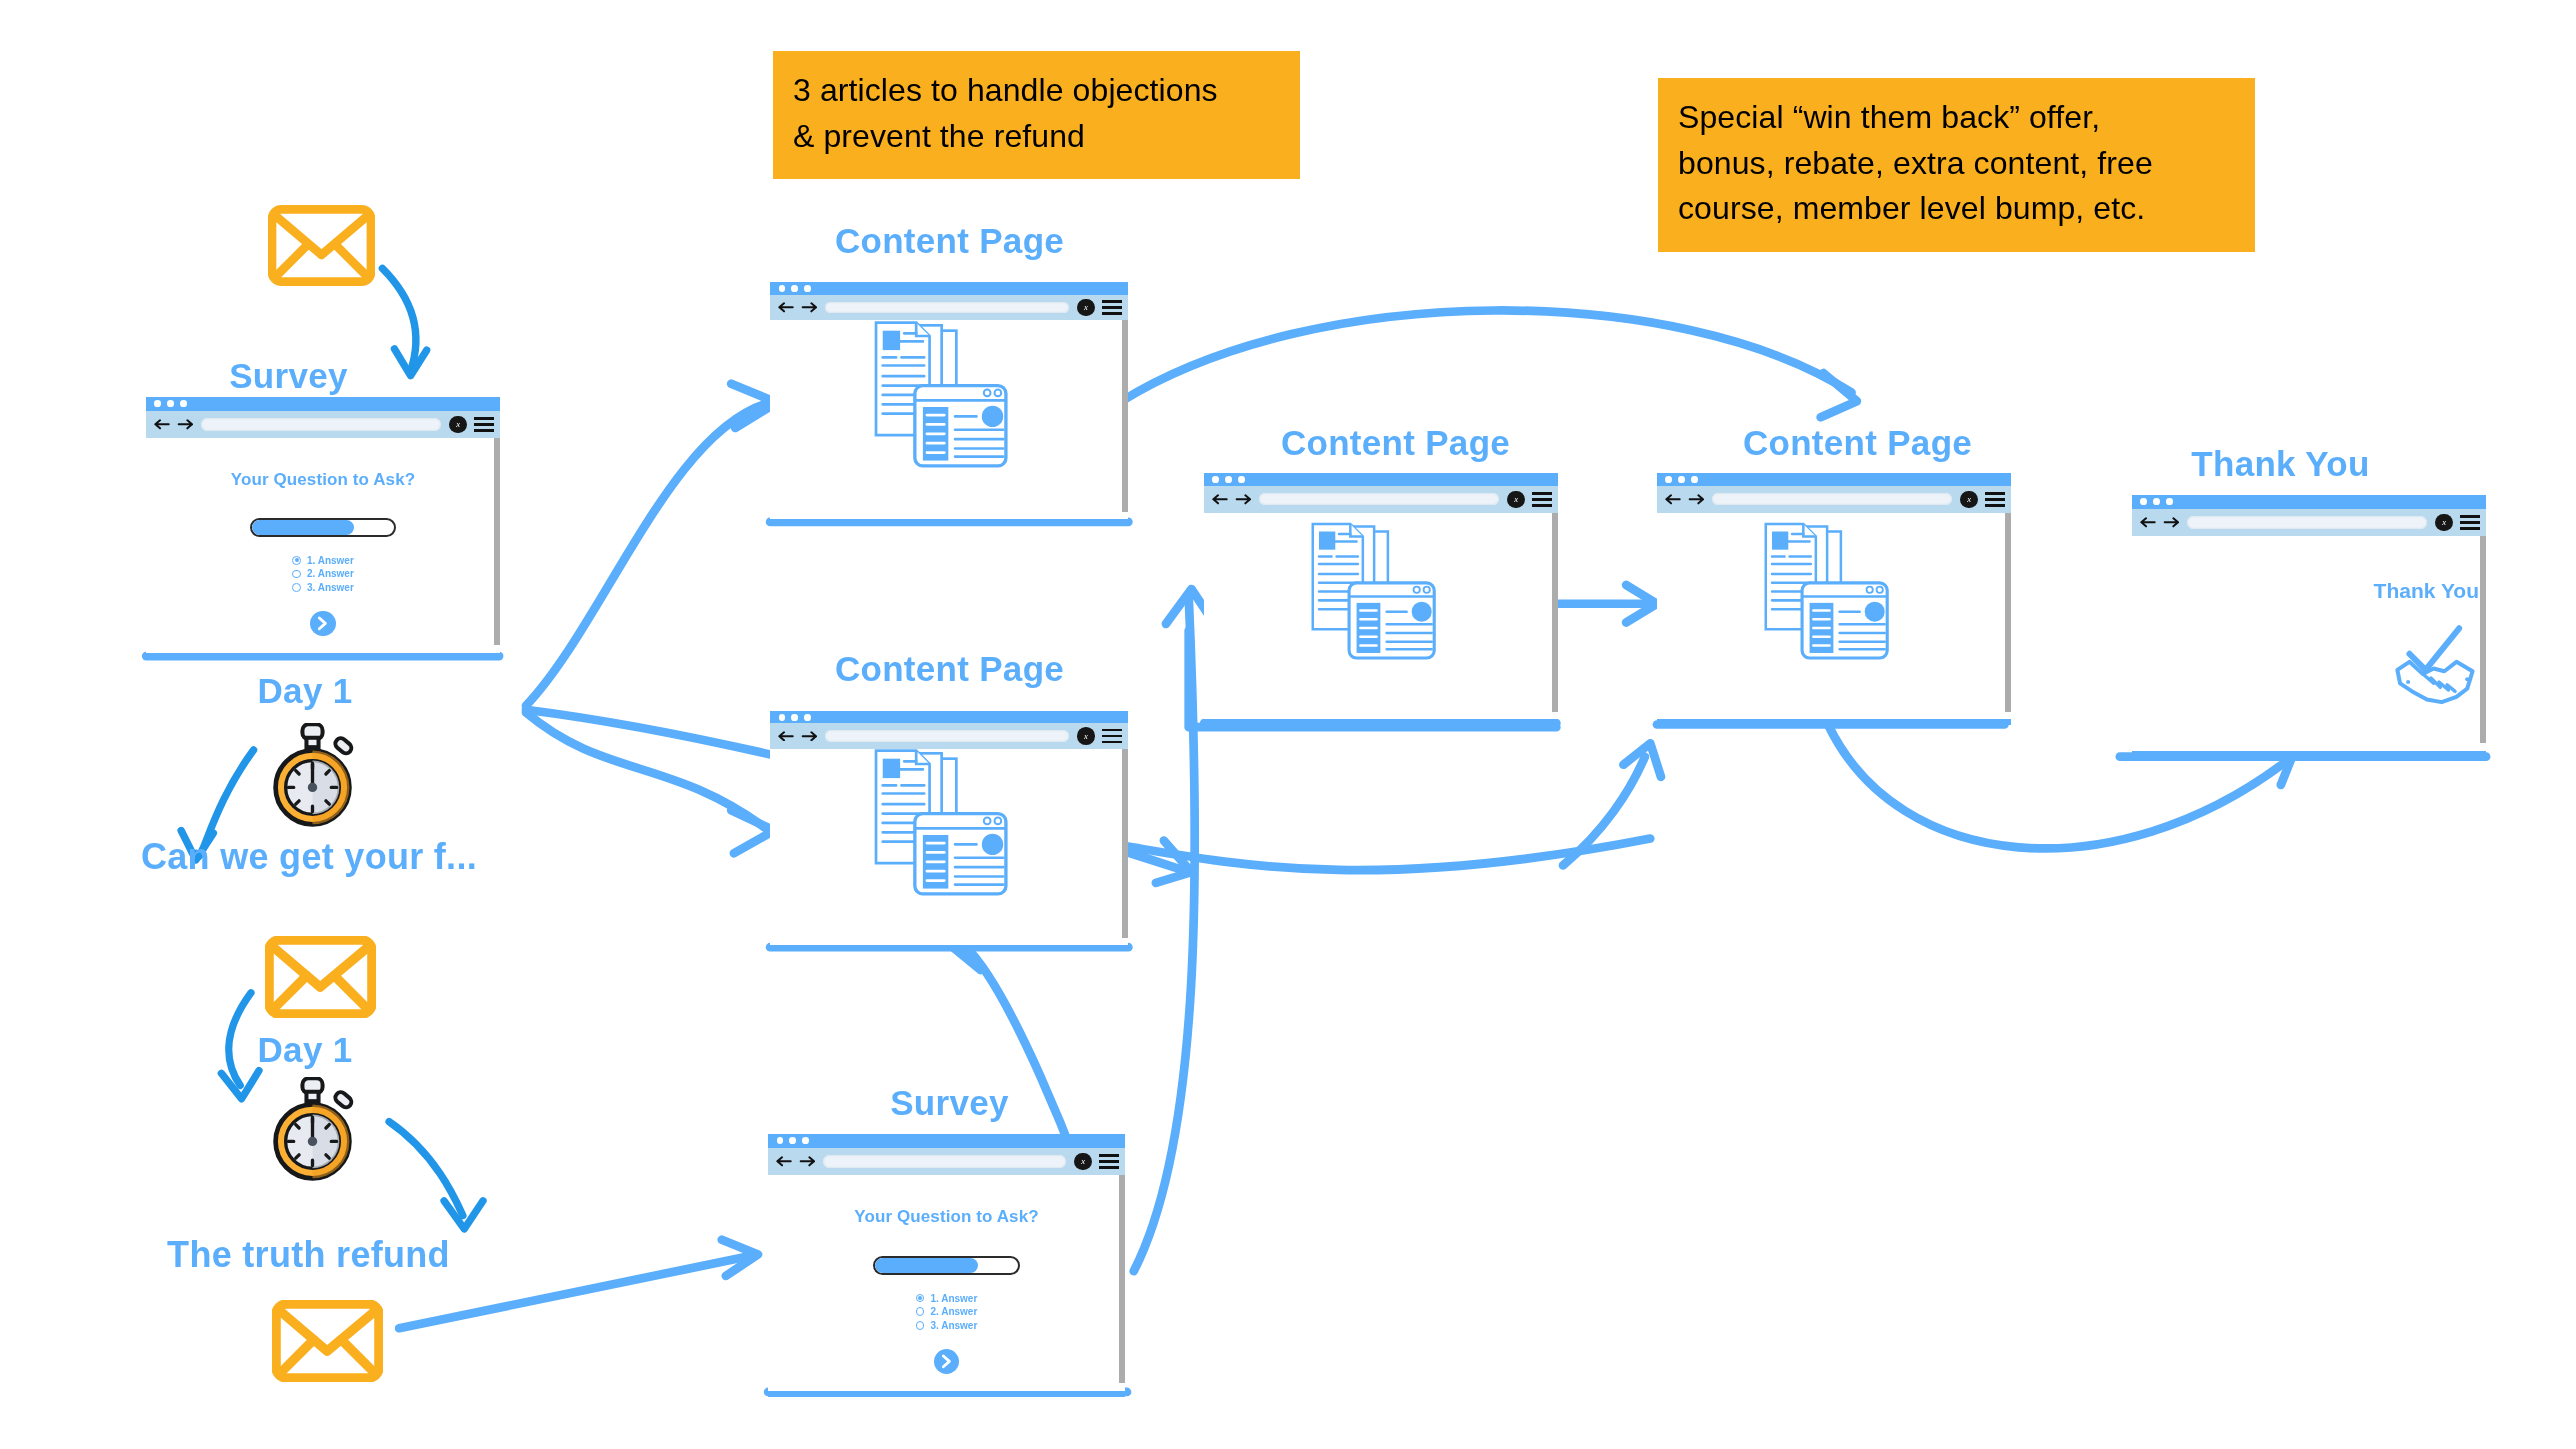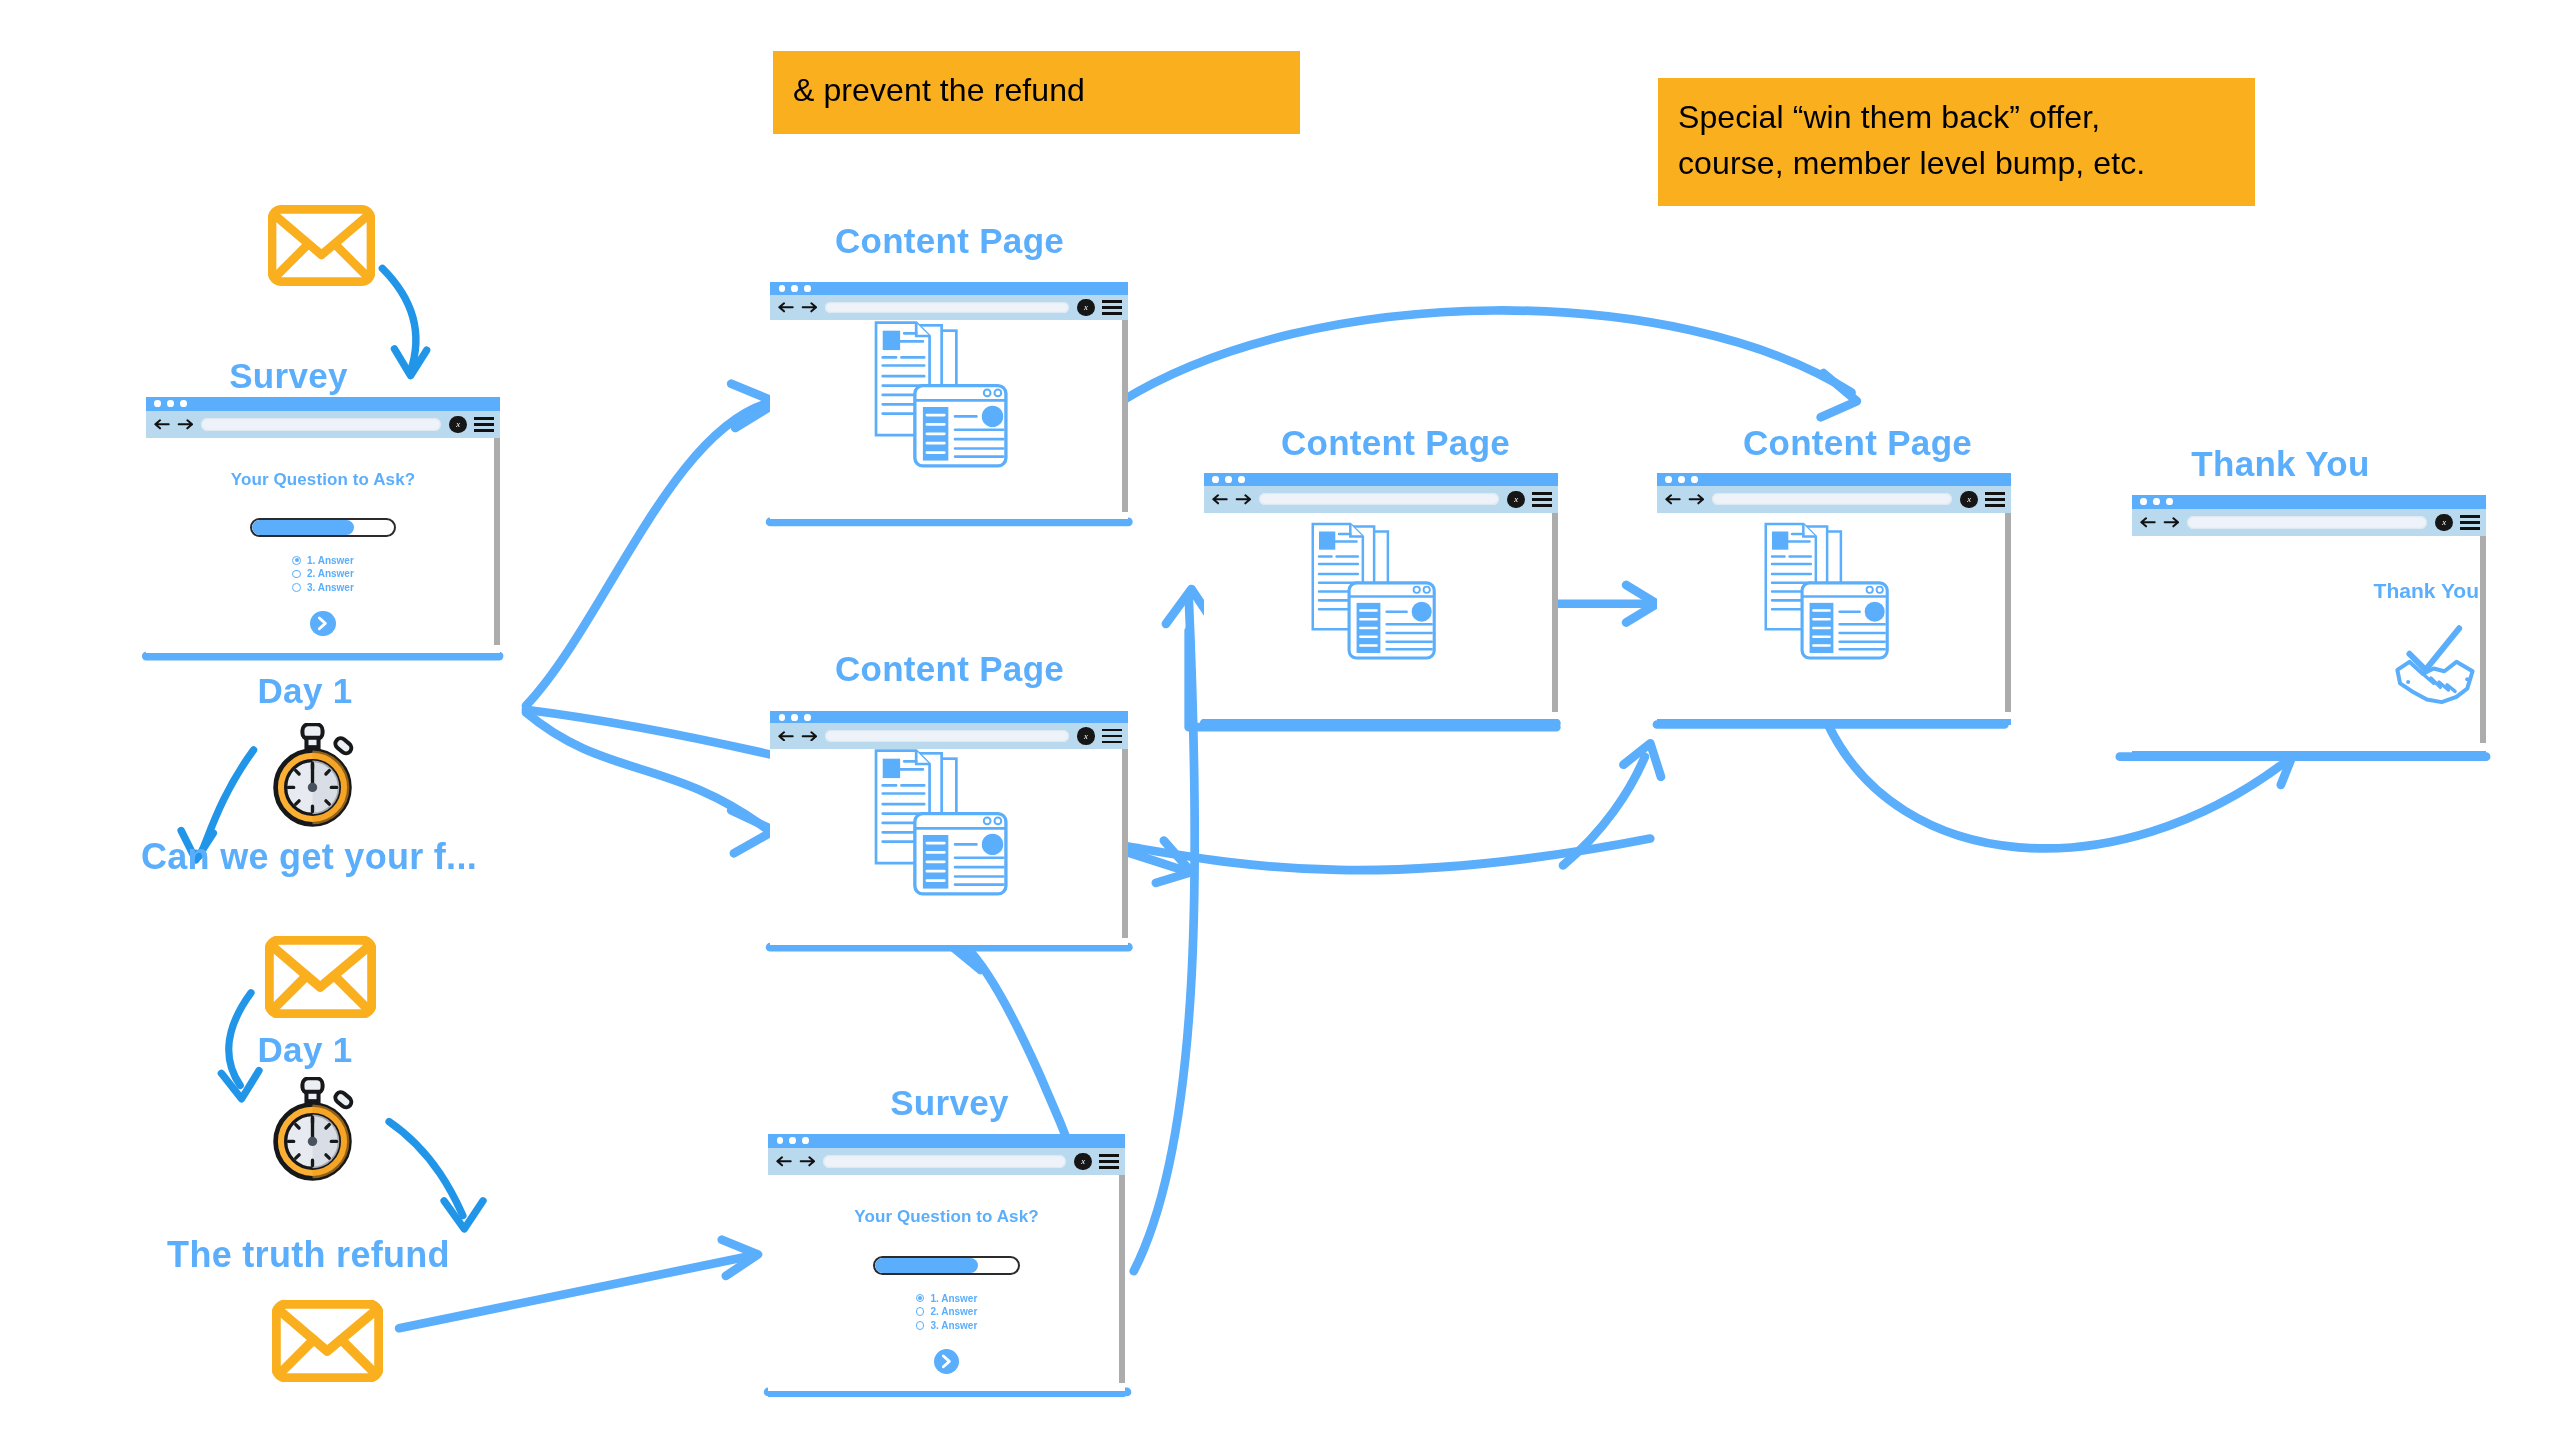--- a/index.html
+++ b/index.html
@@ -174,25 +174,27 @@
       <path class="hd2" d="M 662 1790 L 692 1832 L 720 1790"></path>
     </g>
 
     <g>
       <path class="fl" d="M 595 1980 L 1120 1872"></path>
       <path class="hd" d="M 1076 1848 L 1130 1870 L 1082 1902"></path>
     </g>
   </svg>
 
   <div class="callout" style="left:773px;top:51px;width:527px;">
+    <div>3 articles to handle objections</div>
     <div>&amp; prevent the refund</div>
   </div>
 
   <div class="callout" style="left:1658px;top:51px;width:597px;margin-top:27px;">
     <div>Special “win them back” offer,</div>
+    <div>bonus, rebate, extra content, free</div>
     <div>course, member level bump, etc.</div>
   </div>
 
   <div style="position:absolute;left:268px;top:205px;width:107px;height:81px;">
     <svg viewBox="0 0 160 120" width="107" height="81">
       <rect x="6" y="6" width="148" height="108" rx="14" ry="14" fill="none" stroke="#FAAF1E" stroke-width="13"></rect>
       <path d="M 14 18 L 80 74 L 146 18" fill="none" stroke="#FAAF1E" stroke-width="13" stroke-linecap="round" stroke-linejoin="round"></path>
       <path d="M 14 104 L 60 58" fill="none" stroke="#FAAF1E" stroke-width="13" stroke-linecap="round"></path>
       <path d="M 146 104 L 100 58" fill="none" stroke="#FAAF1E" stroke-width="13" stroke-linecap="round"></path>
     </svg>

